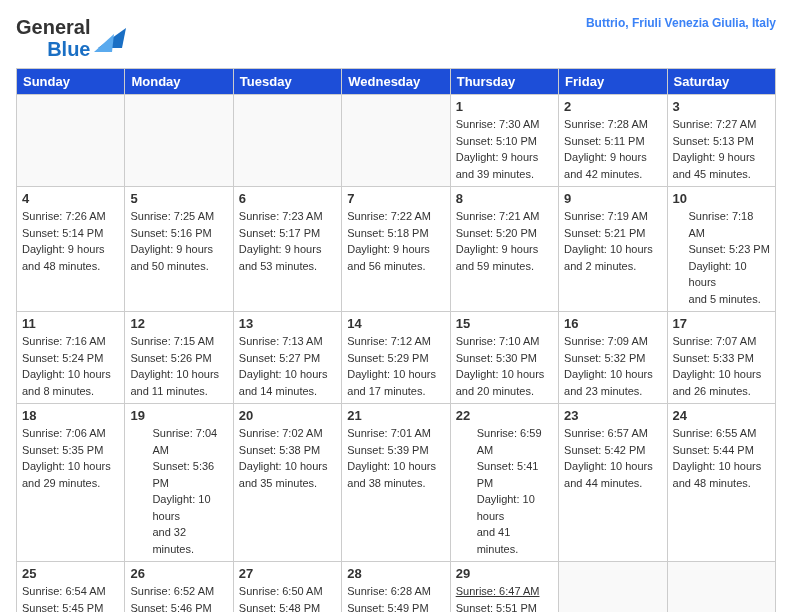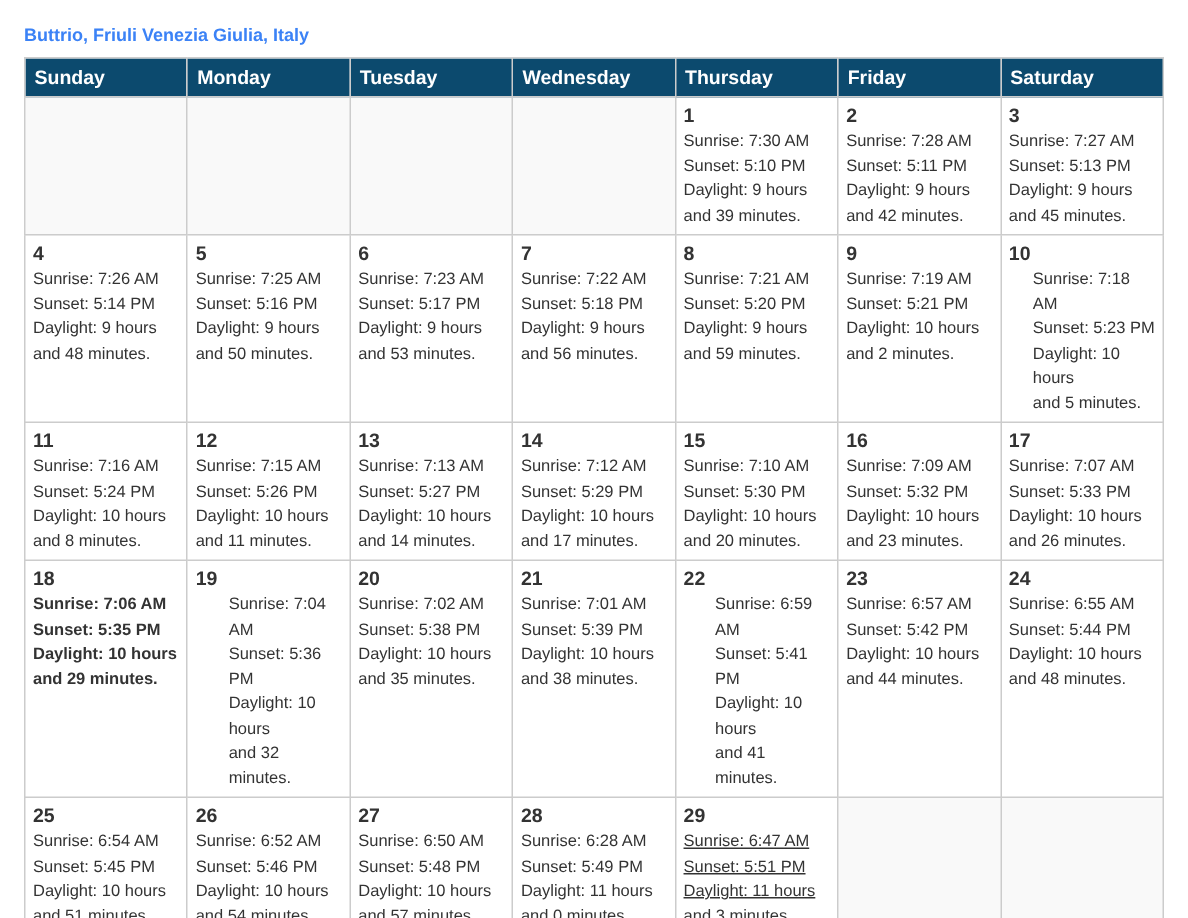--- a/index.html
+++ b/index.html
@@ -3,31 +3,43 @@
   <meta charset="utf-8">
   <style>
     * { box-sizing: border-box; margin: 0; padding: 0; }
     body { font-family: Arial, sans-serif; background: #fff; width: 792px; min-height: 612px; padding: 16px; }
     .header-area { display: flex; align-items: flex-start; justify-content: space-between; margin-bottom: 8px; }
     .logo { display: flex; flex-direction: column; align-items: flex-start; }
     .title-area { text-align: right; }
     .month-title { font-size: 38px; font-weight: bold; color: #333; }
     .location { font-size: 12px; color: #3b82f6; font-weight: bold; }
     .calendar { width: 100%; border-collapse: collapse; }
-    .calendar th { background: #0c4a6e; color: #fff; text-align: left; padding: 5px 6px; font-size: 13px; border: 1px solid #ccc; }
+    .calendar th { background: #1d4ed8; color: #fff; text-align: left; padding: 5px 6px; font-size: 13px; border: 1px solid #ccc; }
     .calendar td { border: 1px solid #ccc; vertical-align: top; padding: 4px 5px; width: 14.28%; min-height: 80px; font-size: 11px; color: #333; }
     .day-num { font-size: 13px; font-weight: bold; color: #333; display: block; margin-bottom: 2px; }
     .day-info { font-size: 11px; line-height: 1.5; color: #333; }
     .empty { background: #f9f9f9; }
     tr.week td { height: 88px; }
   </style>
 </head>
 <body>
 
 <div class="header-area">
+  <div class="logo">
+    <div style="display:flex; align-items:center; gap:4px;">
+      <div style="display:flex; flex-direction:column; align-items:flex-end;">
+        <span style="font-size:20px; font-weight:bold; color:#333; line-height:1.1;">General</span>
+        <span style="font-size:20px; font-weight:bold; color:#1a6fc4; line-height:1.1;">Blue</span>
+      </div>
+      <svg width="32" height="28" viewBox="0 0 32 28">
+        <polygon points="4,24 32,4 28,24" fill="#1a6fc4"></polygon>
+        <polygon points="0,28 20,10 18,28" fill="#5aaaee"></polygon>
+      </svg>
+    </div>
+  </div>
   <div class="title-area">
     <div class="location">Buttrio, Friuli Venezia Giulia, Italy</div>
   </div>
 </div>
 
 <table class="calendar">
   <thead>
     <tr>
     <th>Sunday</th>
         <th>Monday</th>
@@ -164,21 +176,21 @@
           <span class="day-num">17</span>
           <div class="day-info" style="white-space: pre-line;">Sunrise: 7:07 AM
 Sunset: 5:33 PM
 Daylight: 10 hours
 and 26 minutes.</div>
         </td>
       </tr>
       <tr class="week">
         <td>
           <span class="day-num">18</span>
-          <div class="day-info" style="white-space: pre-line; font-weight: bold;">Sunrise: 7:06 AM
+          <div class="day-info" style="white-space: pre-line;">Sunrise: 7:06 AM
 Sunset: 5:35 PM
 Daylight: 10 hours
 and 29 minutes.</div>
         </td>
         <td>
           <span class="day-num">19</span>
           <div class="day-info" style="white-space: pre-line; margin-left: 22px;">Sunrise: 7:04 AM
 Sunset: 5:36 PM
 Daylight: 10 hours
 and 32 minutes.</div>

